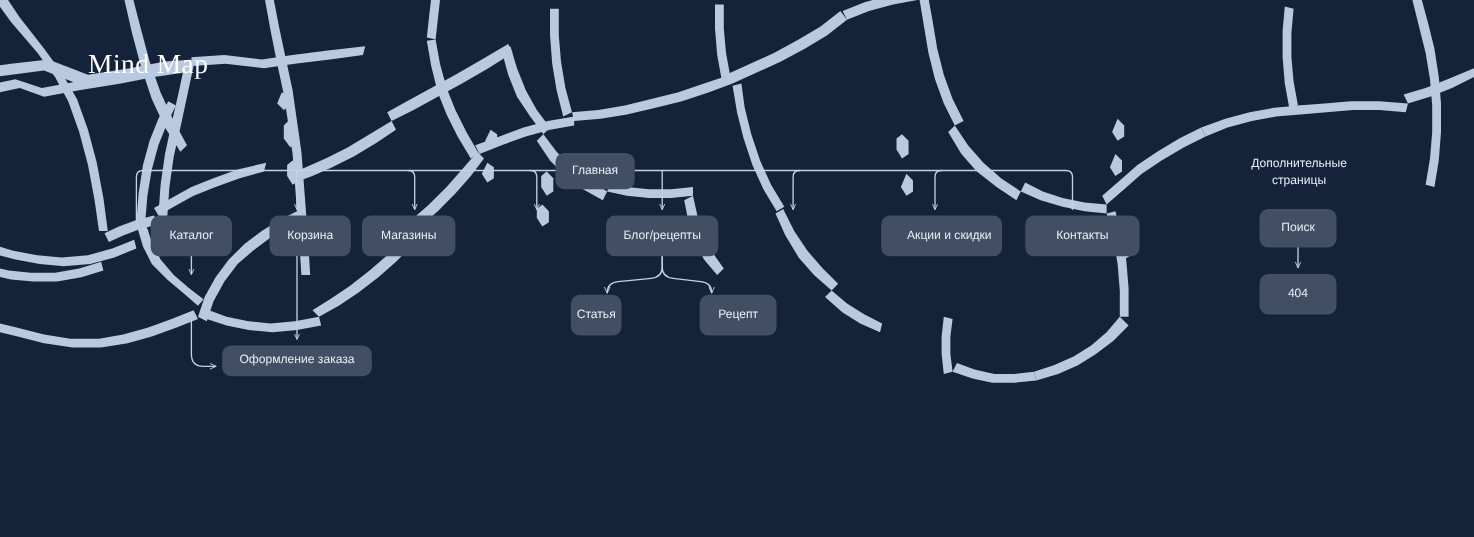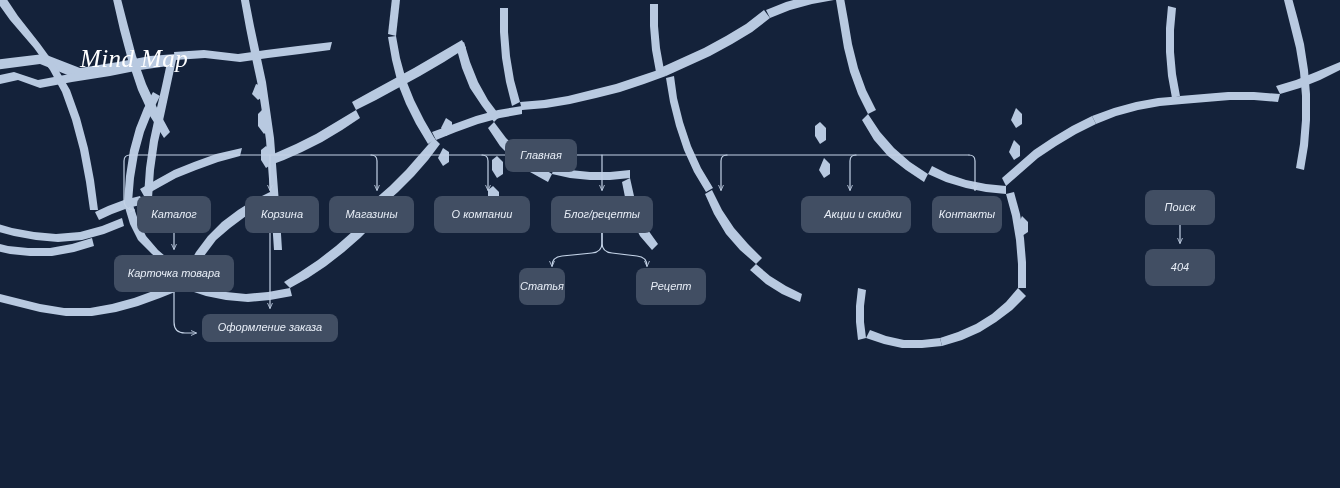--- a/index.html
+++ b/index.html
@@ -7,21 +7,20 @@
     padding: 0;
     background: #14223a;
   }
   #canvas {
     position: relative;
     width: 1340px;
     height: 488px;
     background: #14223a;
     overflow: hidden;
     font-family: "Liberation Sans", sans-serif;
-    font-style: italic;
   }
   #decor {
     position: absolute;
     left: 0; top: 0;
     width: 1340px; height: 488px;
     pointer-events: none;
   }
   #wires {
     position: absolute;
     left: 0; top: 0;
@@ -176,46 +175,44 @@
 
   <div class="node" style="left:137px; top:196px; width:74px; height:37px;">
     <span>Каталог</span>
   </div>
   <div class="node" style="left:233px; top:196px; width:74px; height:37px;margin-left:12px;">
     <span>Корзина</span>
   </div>
   <div class="node" style="left:329px; top:196px; width:85px; height:37px;">
     <span>Магазины</span>
   </div>
-  <div class="node" style="left:434px; top:196px; width:96px; height:37px;">
-    <span>О компании</span>
-  </div>
   <div class="node" style="left:551px; top:196px; width:102px; height:37px;">
     <span>Блог/рецепты</span>
   </div>
   <div class="node" style="left:801px; top:196px; width:110px; height:37px;padding-left:24px;">
     <span>Акции и скидки</span>
   </div>
-  <div class="node" style="left:932px; top:196px; width:70px; height:37px;">
+  <div class="node" style="left:932px; top:196px; width:104px; height:37px;">
     <span>Контакты</span>
   </div>
 
-  <div class="node" style="left:114px; top:255px; width:120px; height:37px;">
-    <span>Карточка товара</span>
-  </div>
   <div class="node" style="left:202px; top:314px; width:136px; height:28px;">
     <span>Оформление заказа</span>
   </div>
   <div class="node" style="left:519px; top:268px; width:46px; height:37px;">
     <span>Статья</span>
   </div>
   <div class="node" style="left:612px; top:268px; width:70px; height:37px;margin-left:24px;">
     <span>Рецепт</span>
   </div>
 
+  <div class="group-label" style="left:1125px; top:142px; width:112px;">
+    <div>Дополнительные</div>
+    <div>страницы</div>
+  </div>
 
   <div class="node" style="left:1145px; top:190px; width:70px; height:35px;">
     <span>Поиск</span>
   </div>
   <div class="node" style="left:1145px; top:249px; width:70px; height:37px;">
     <span>404</span>
   </div>
 
 </div>
 

